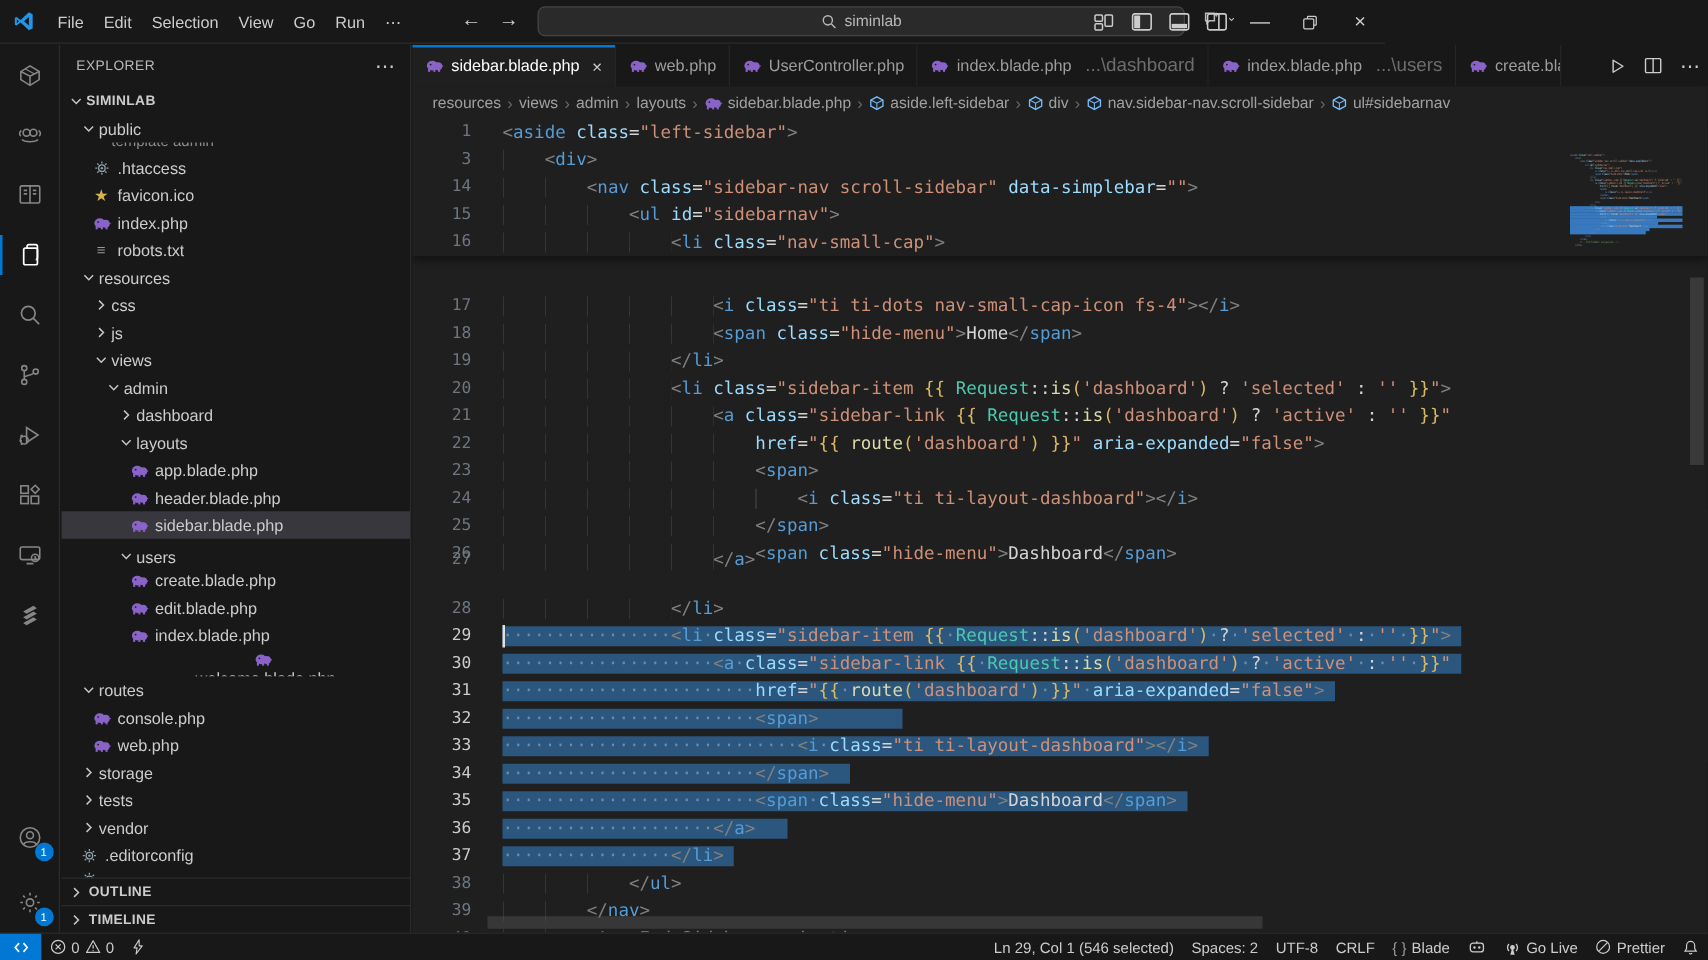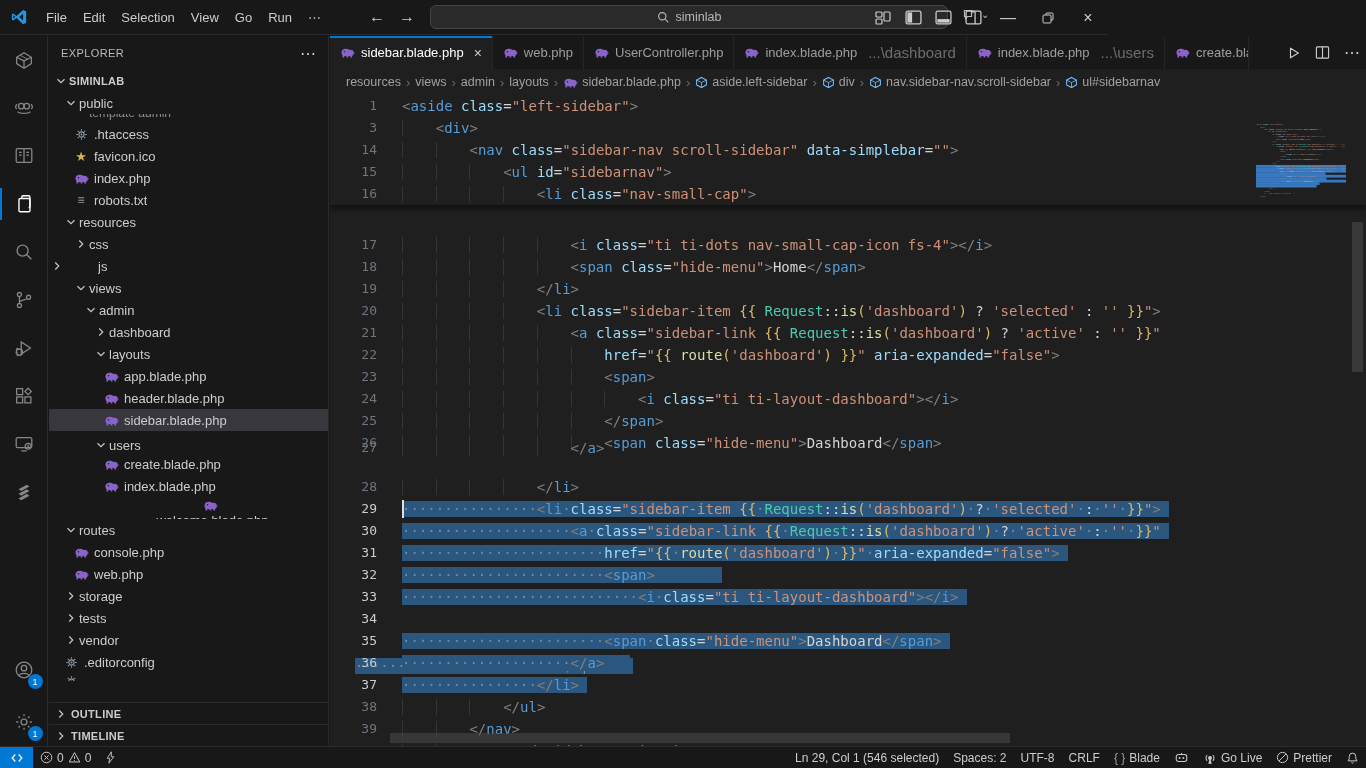--- a/index.html
+++ b/index.html
@@ -333,21 +333,21 @@
         <span class="lbl">resources</span>
       </div>
       <div class="trow" style="padding-left: 24px;">
         <span class="tchev">
           <svg width="14" height="14" viewBox="0 0 16 16">
             <path d="M6 4l4 4-4 4" fill="none" stroke="#c5c5c5" stroke-width="1.4"></path>
           </svg>
         </span>
         <span class="lbl">css</span>
       </div>
-      <div class="trow" style=" gap: 33px;">
+      <div class="trow" style="padding-left: 24px;">
         <span class="tchev">
           <svg width="14" height="14" viewBox="0 0 16 16">
             <path d="M6 4l4 4-4 4" fill="none" stroke="#c5c5c5" stroke-width="1.4"></path>
           </svg>
         </span>
         <span class="lbl">js</span>
       </div>
       <div class="trow" style="padding-left: 24px;">
         <span class="tchev">
           <svg width="14" height="14" viewBox="0 0 16 16">
@@ -444,20 +444,36 @@
               <ellipse cx="12.5" cy="7.6" rx="4" ry="3.8"></ellipse>
               <rect x="3" y="10" width="2" height="3"></rect>
               <rect x="8" y="10" width="2" height="3"></rect>
               <rect x="12.5" y="10" width="2" height="3"></rect>
               <path d="M15.5 8c1 .4 2 .2 2.2-.8l-1-.6z"></path>
             </g>
             <circle cx="5.4" cy="6" r=".9" fill="#1f1f1f"></circle>
           </svg>
         </span>
         <span class="lbl">create.blade.php</span>
+      </div>
+      <div class="trow" style="padding-left: 54px;">
+        <span class="ticon">
+          <svg width="15" height="13" viewBox="0 0 18 14">
+            <g fill="#8a63c9">
+              <ellipse cx="7" cy="7" rx="5.2" ry="4.6"></ellipse>
+              <ellipse cx="12.5" cy="7.6" rx="4" ry="3.8"></ellipse>
+              <rect x="3" y="10" width="2" height="3"></rect>
+              <rect x="8" y="10" width="2" height="3"></rect>
+              <rect x="12.5" y="10" width="2" height="3"></rect>
+              <path d="M15.5 8c1 .4 2 .2 2.2-.8l-1-.6z"></path>
+            </g>
+            <circle cx="5.4" cy="6" r=".9" fill="#1f1f1f"></circle>
+          </svg>
+        </span>
+        <span class="lbl">edit.blade.php</span>
       </div>
       <div class="trow" style="padding-left: 54px;">
         <span class="ticon">
           <svg width="15" height="13" viewBox="0 0 18 14">
             <g fill="#8a63c9">
               <ellipse cx="7" cy="7" rx="5.2" ry="4.6"></ellipse>
               <ellipse cx="12.5" cy="7.6" rx="4" ry="3.8"></ellipse>
               <rect x="3" y="10" width="2" height="3"></rect>
               <rect x="8" y="10" width="2" height="3"></rect>
               <rect x="12.5" y="10" width="2" height="3"></rect>
@@ -794,21 +810,21 @@
         <div class="cline" style="top: 293px;"><span class="ln">24</span><span class="lt"><span class="ind">                            </span><span class="tk-p">&lt;</span><span class="tk-t">i</span><span class="tk-w"> </span><span class="tk-a">class</span><span class="tk-o">=</span><span class="tk-s">"ti ti-layout-dashboard"</span><span class="tk-p">&gt;</span><span class="tk-p">&lt;/</span><span class="tk-t">i</span><span class="tk-p">&gt;</span></span></div>
         <div class="cline" style="top: 315px;"><span class="ln">25</span><span class="lt"><span class="ind">                        </span><span class="tk-p">&lt;/</span><span class="tk-t">span</span><span class="tk-p">&gt;</span></span></div>
         <div class="cline" style="top: 337px;"><span class="ln">26</span><span class="lt"><span class="ind">                        </span><span class="tk-p">&lt;</span><span class="tk-t">span</span><span class="tk-w"> </span><span class="tk-a">class</span><span class="tk-o">=</span><span class="tk-s">"hide-menu"</span><span class="tk-p">&gt;</span><span class="tk-w">Dashboard</span><span class="tk-p">&lt;/</span><span class="tk-t">span</span><span class="tk-p">&gt;</span></span></div>
         <div class="cline" style="top: 342px; align-items: flex-end;"><span class="ln">27</span><span class="lt"><span class="ind">                    </span><span class="tk-p">&lt;/</span><span class="tk-t">a</span><span class="tk-p">&gt;</span></span></div>
         <div class="cline" style="top: 381px;"><span class="ln">28</span><span class="lt"><span class="ind">                </span><span class="tk-p">&lt;/</span><span class="tk-t">li</span><span class="tk-p">&gt;</span></span></div>
         <div class="cline" style="top: 403px;"><span class="ln cur">29</span><span class="lt"><span class="cursor"></span><span class="selbg"><span class="wsdot">················</span><span class="tk-p">&lt;</span><span class="tk-t">li</span><span class="wsdot">·</span><span class="tk-a">class</span><span class="tk-o">=</span><span class="tk-s">"sidebar-item </span><span class="tk-b">{{</span><span class="wsdot">·</span><span class="tk-r">Request</span><span class="tk-o">::</span><span class="tk-f">is</span><span class="tk-b">(</span><span class="tk-s">'dashboard'</span><span class="tk-b">)</span><span class="wsdot">·</span><span class="tk-o">?</span><span class="wsdot">·</span><span class="tk-s">'selected'</span><span class="wsdot">·</span><span class="tk-o">:</span><span class="wsdot">·</span><span class="tk-s">''</span><span class="wsdot">·</span><span class="tk-b">}}</span><span class="tk-s">"</span><span class="tk-p">&gt;</span><span> </span></span></span></div>
         <div class="cline" style="top: 425px;"><span class="ln cur">30</span><span class="lt"><span class="selbg"><span class="wsdot">····················</span><span class="tk-p">&lt;</span><span class="tk-t">a</span><span class="wsdot">·</span><span class="tk-a">class</span><span class="tk-o">=</span><span class="tk-s">"sidebar-link </span><span class="tk-b">{{</span><span class="wsdot">·</span><span class="tk-r">Request</span><span class="tk-o">::</span><span class="tk-f">is</span><span class="tk-b">(</span><span class="tk-s">'dashboard'</span><span class="tk-b">)</span><span class="wsdot">·</span><span class="tk-o">?</span><span class="wsdot">·</span><span class="tk-s">'active'</span><span class="wsdot">·</span><span class="tk-o">:</span><span class="wsdot">·</span><span class="tk-s">''</span><span class="wsdot">·</span><span class="tk-b">}}</span><span class="tk-s">"</span><span> </span></span></span></div>
         <div class="cline" style="top: 447px;"><span class="ln cur">31</span><span class="lt"><span class="selbg"><span class="wsdot">························</span><span class="tk-a">href</span><span class="tk-o">=</span><span class="tk-s">"</span><span class="tk-b">{{</span><span class="wsdot">·</span><span class="tk-f">route</span><span class="tk-b">(</span><span class="tk-s">'dashboard'</span><span class="tk-b">)</span><span class="wsdot">·</span><span class="tk-b">}}</span><span class="tk-s">"</span><span class="wsdot">·</span><span class="tk-a">aria-expanded</span><span class="tk-o">=</span><span class="tk-s">"false"</span><span class="tk-p">&gt;</span><span> </span></span></span></div>
         <div class="cline" style="top: 469px;"><span class="ln cur">32</span><span class="lt"><span class="selbg"><span class="wsdot">························</span><span class="tk-p">&lt;</span><span class="tk-t">span</span><span class="tk-p">&gt;</span><span>        </span></span></span></div>
         <div class="cline" style="top: 491px;"><span class="ln cur">33</span><span class="lt"><span class="selbg"><span class="wsdot">····························</span><span class="tk-p">&lt;</span><span class="tk-t">i</span><span class="wsdot">·</span><span class="tk-a">class</span><span class="tk-o">=</span><span class="tk-s">"ti ti-layout-dashboard"</span><span class="tk-p">&gt;</span><span class="tk-p">&lt;/</span><span class="tk-t">i</span><span class="tk-p">&gt;</span><span> </span></span></span></div>
-        <div class="cline" style="top: 513px; flex-direction: column;"><span class="ln cur">34</span><span class="lt"><span class="selbg"><span class="wsdot">························</span><span class="tk-p">&lt;/</span><span class="tk-t">span</span><span class="tk-p">&gt;</span><span>  </span></span></span></div>
+        <div class="cline" style="top: 513px;"><span class="ln cur">34</span><span class="lt"><span class="selbg"><span class="wsdot">························</span><span class="tk-p">&lt;/</span><span class="tk-t">span</span><span class="tk-p">&gt;</span><span>  </span></span></span></div>
         <div class="cline" style="top: 535px;"><span class="ln cur">35</span><span class="lt"><span class="selbg"><span class="wsdot">························</span><span class="tk-p">&lt;</span><span class="tk-t">span</span><span class="wsdot">·</span><span class="tk-a">class</span><span class="tk-o">=</span><span class="tk-s">"hide-menu"</span><span class="tk-p">&gt;</span><span class="tk-w">Dashboard</span><span class="tk-p">&lt;/</span><span class="tk-t">span</span><span class="tk-p">&gt;</span><span> </span></span></span></div>
         <div class="cline" style="top: 557px;"><span class="ln cur">36</span><span class="lt"><span class="selbg"><span class="wsdot">····················</span><span class="tk-p">&lt;/</span><span class="tk-t">a</span><span class="tk-p">&gt;</span><span>   </span></span></span></div>
         <div class="cline" style="top: 579px;"><span class="ln cur">37</span><span class="lt"><span class="selbg"><span class="wsdot">················</span><span class="tk-p">&lt;/</span><span class="tk-t">li</span><span class="tk-p">&gt;</span><span> </span></span></span></div>
         <div class="cline" style="top: 601px;"><span class="ln">38</span><span class="lt"><span class="ind">            </span><span class="tk-p">&lt;/</span><span class="tk-t">ul</span><span class="tk-p">&gt;</span></span></div>
         <div class="cline" style="top: 623px;"><span class="ln">39</span><span class="lt"><span class="ind">        </span><span class="tk-p">&lt;/</span><span class="tk-t">nav</span><span class="tk-p">&gt;</span></span></div>
         <div class="cline" style="top: 645px;"><span class="ln">40</span><span class="lt"><span class="ind">        </span><span class="tk-c">&lt;!-- End Sidebar navigation --&gt;</span></span></div>
       </div>
     <div id="sticky">
         <div class="cline"><span class="ln">1</span><span class="lt"><span class="ind"></span><span class="tk-p">&lt;</span><span class="tk-t">aside</span><span class="tk-w"> </span><span class="tk-a">class</span><span class="tk-o">=</span><span class="tk-s">"left-sidebar"</span><span class="tk-p">&gt;</span></span></div>
         <div class="cline"><span class="ln">3</span><span class="lt"><span class="ind">    </span><span class="tk-p">&lt;</span><span class="tk-t">div</span><span class="tk-p">&gt;</span></span></div>

